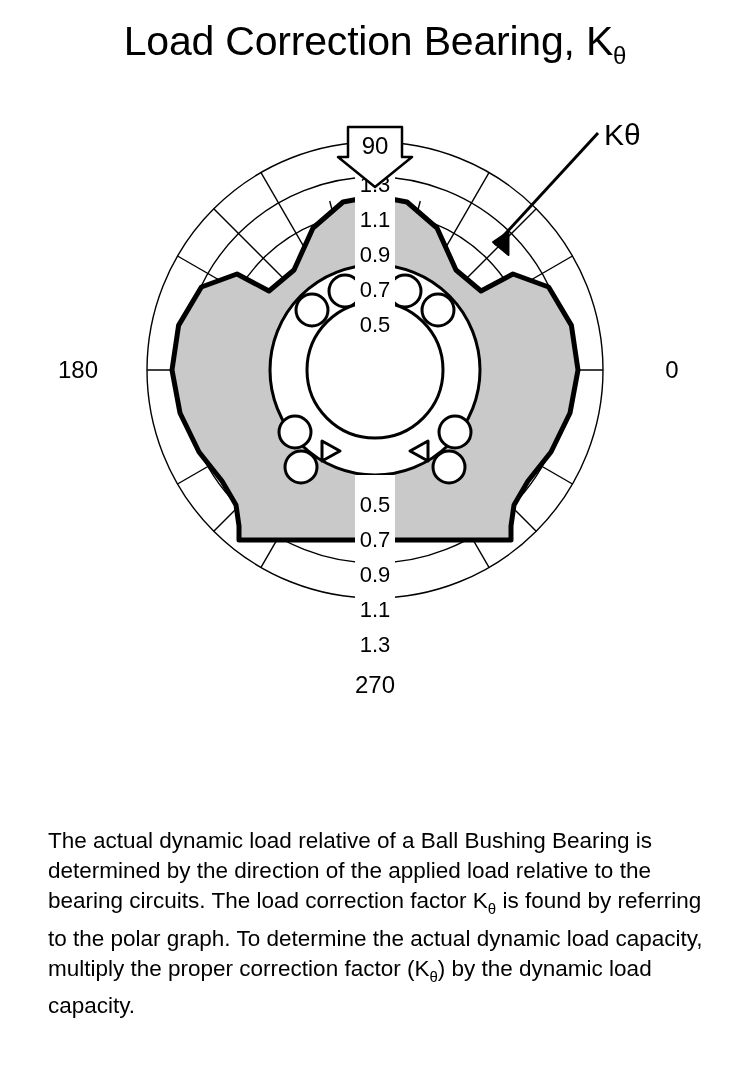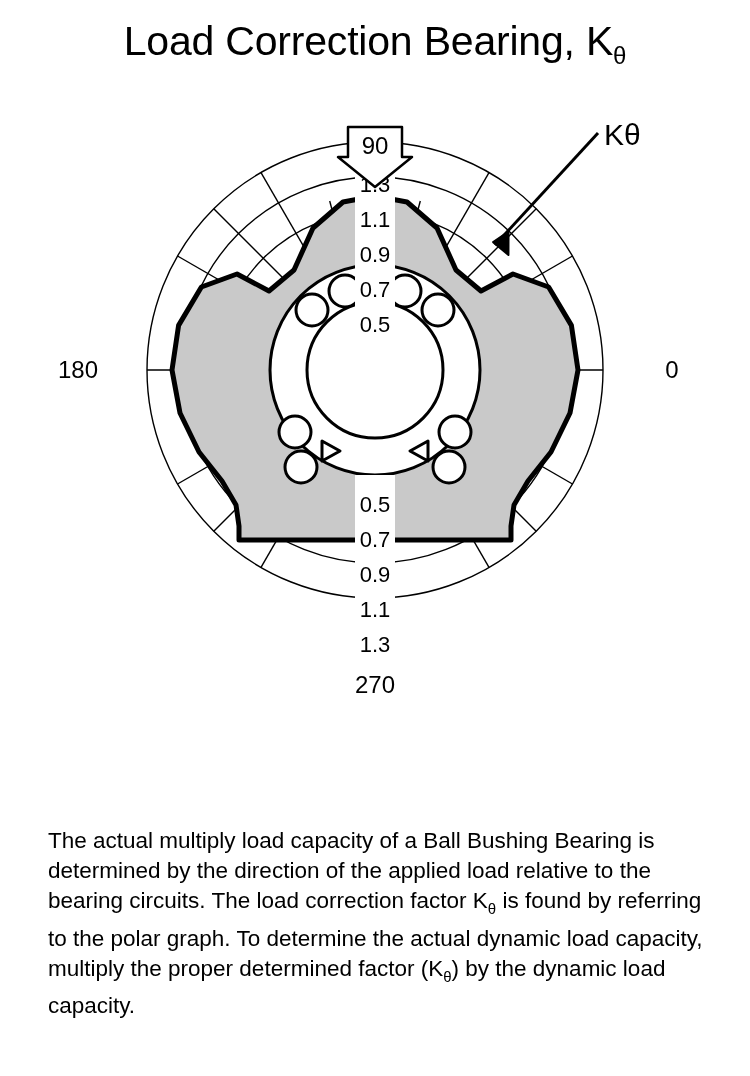--- a/index.html
+++ b/index.html
@@ -201,19 +201,19 @@
 
   <g>
     <text class="annot" x="604" y="50">Kθ</text>
     <line x1="598" y1="38" x2="495" y2="150" stroke="#000000" stroke-width="3"></line>
     <path d="M 495 150 L 515 150 L 500 132 Z" fill="#000000" stroke="#000000" stroke-width="2" stroke-linejoin="round" transform="rotate(40 498 146)"></path>
   </g>
 </svg>
 </div>
 
 <div id="caption">
-  <span>The actual multiply load capacity of a Ball Bushing</span>
+  <span>The actual dynamic load relative of a Ball Bushing</span>
   <span>Bearing is determined by the direction of the applied load</span>
   <span>relative to the bearing circuits. The load correction factor</span>
   <span>K</span><span class="sub">θ</span><span> is found by referring to the polar graph. To determine</span>
   <span>the actual dynamic load capacity, multiply the proper</span>
-  <span>determined factor (K</span><span class="sub">θ</span><span>) by the dynamic load capacity.</span>
+  <span>correction factor (K</span><span class="sub">θ</span><span>) by the dynamic load capacity.</span>
 </div>
 
 </body></html>

